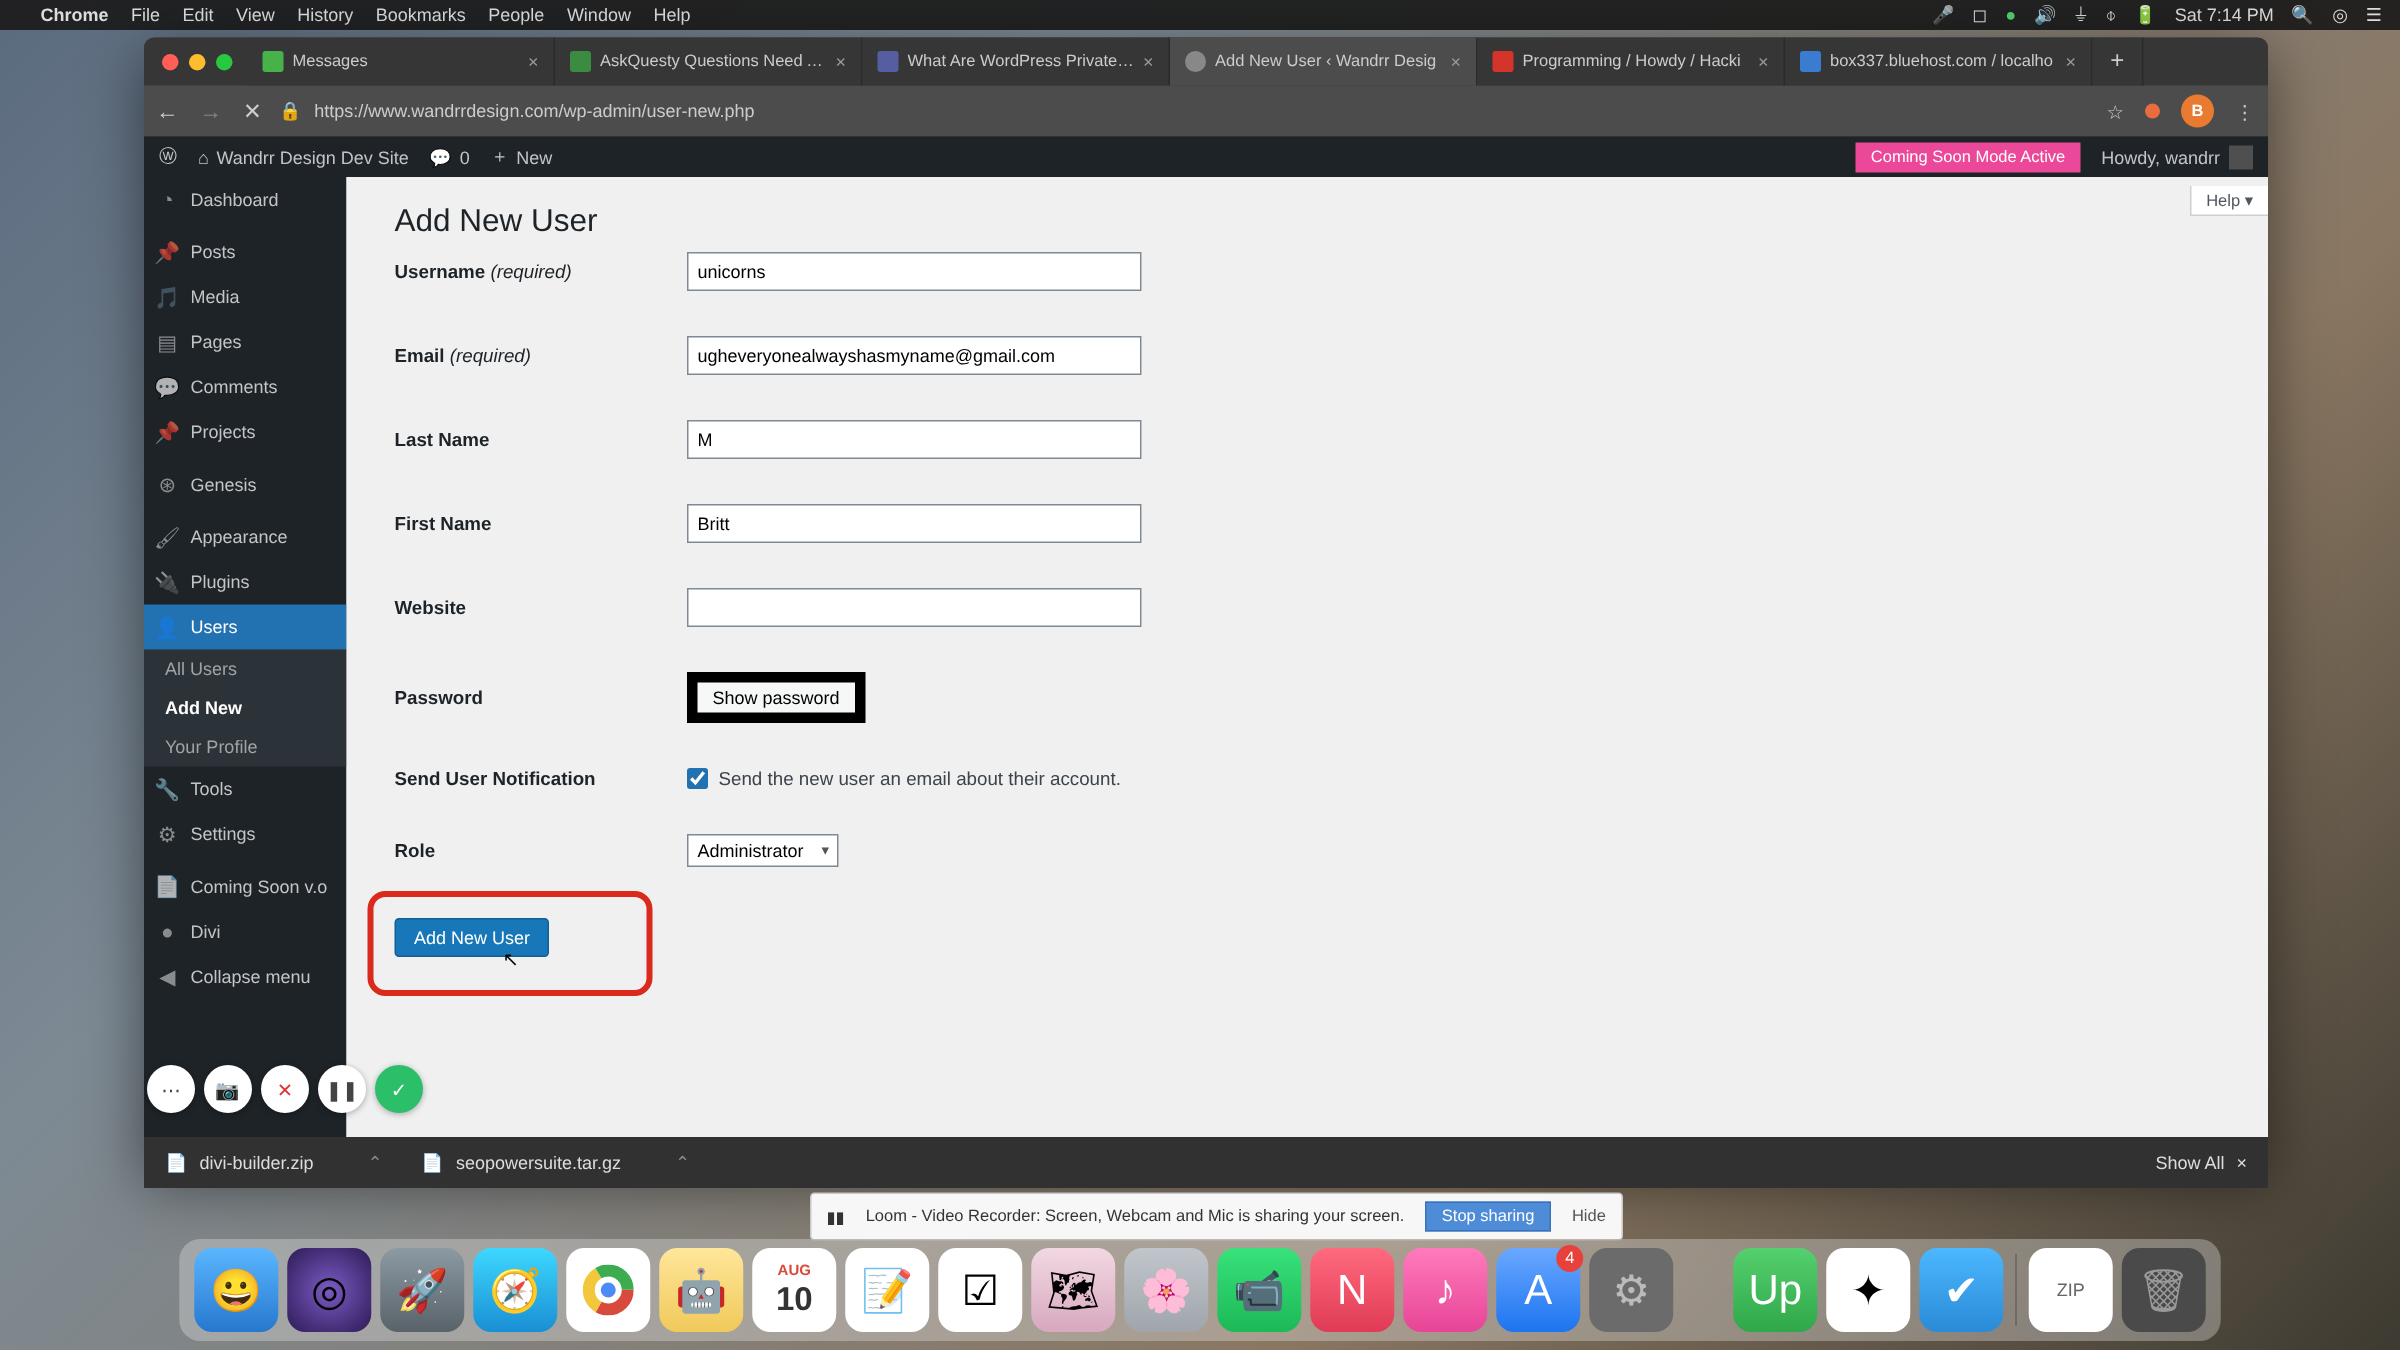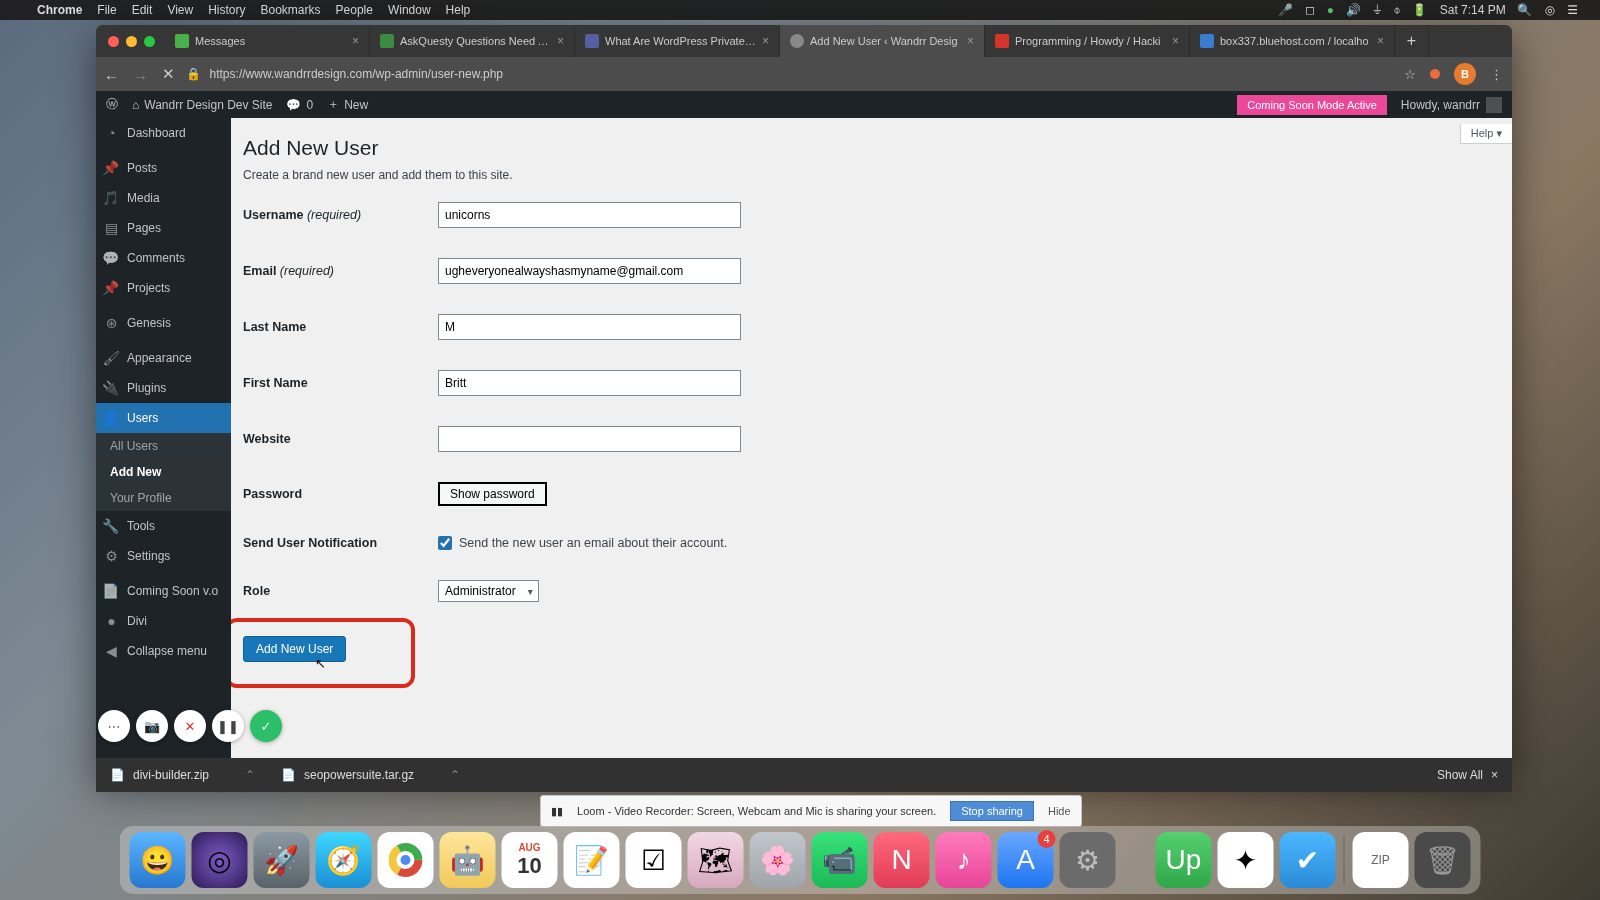--- a/index.html
+++ b/index.html
@@ -1,20 +1,20 @@
 <!DOCTYPE html>
 <html><head>
 <meta charset="utf-8">
 <style>
   *{box-sizing:border-box;margin:0;padding:0;font-family:-apple-system,BlinkMacSystemFont,"Segoe UI",Helvetica,Arial,sans-serif;}
   body{background:#2c2c2c;width:1600px;height:900px;overflow:hidden;position:relative;}
   
   .desktop{position:absolute;inset:0;background:linear-gradient(135deg,#5b6b7f 0%,#7d8a94 30%,#8a7762 70%,#3d3a31 100%);}
   
-  .mac-menu{position:absolute;top:0;left:0;right:0;height:20px;background:rgba(30,30,30,.95);display:flex;align-items:center;color:#ddd;font-size:12px;padding:0 22px;justify-content:space-between;}
+  .mac-menu{position:absolute;top:0;left:0;right:0;height:20px;background:rgba(30,30,30,.95);display:flex;align-items:center;color:#ddd;font-size:12px;padding:0 12px;justify-content:space-between;}
   .mac-menu .left,.mac-menu .right{display:flex;align-items:center;gap:15px;}
   .mac-menu .right{gap:12px;}
   .apple{font-size:13px;}
   .mac-menu b{font-weight:600;}
   .micon{display:inline-block;}
 
   
   .browser{position:absolute;left:96px;top:25px;width:1416px;height:755px;background:#3a3a3a;border-radius:7px 7px 0 0;box-shadow:0 10px 40px rgba(0,0,0,.5);display:flex;flex-direction:column;overflow:hidden;}
   .tab-bar{height:32px;background:#363636;display:flex;align-items:center;padding-left:8px;gap:0;}
   .traffic{display:flex;gap:7px;padding:0 10px 0 4px;align-items:center;}
@@ -48,31 +48,31 @@
   .wp-sidebar{width:135px;background:#1d2327;color:#c3c4c7;font-size:12px;display:flex;flex-direction:column;}
   .side-item{display:flex;align-items:center;gap:8px;padding:7px 8px;cursor:pointer;}
   .side-item.active{background:#2271b1;color:#fff;position:relative;}
   .side-item.active::after{content:"";position:absolute;right:-6px;top:50%;margin-top:-6px;border:6px solid transparent;border-right-color:#f0f0f1;}
   .side-item.sep{margin-top:5px;}
   .sub-menu{background:#2c3338;}
   .sub-item{padding:6px 10px 6px 14px;color:#9fa4a8;cursor:pointer;font-size:12px;}
   .sub-item.current{color:#fff;font-weight:600;}
   .side-icn{width:15px;display:inline-flex;justify-content:center;opacity:.65;font-size:14px;}
 
-  .wp-content{flex:1;padding:14px 12px;position:relative;background:#f0f0f1;overflow:auto;}
+  .wp-content{flex:1;padding:14px 32px;position:relative;background:#f0f0f1;overflow:auto;}
   .help-btn{position:absolute;right:0;top:6px;background:#fff;border:1px solid #ccd0d4;border-top:none;border-right:none;padding:3px 10px;font-size:11px;color:#50575e;cursor:pointer;}
   h1.page-title{font-size:21px;font-weight:400;color:#1d2327;margin:4px 0 8px;}
   .desc{font-size:12px;color:#3c434a;margin-bottom:20px;}
   .form-row{display:flex;align-items:center;margin-bottom:30px;}
   .form-row .lbl{width:195px;font-size:12.5px;font-weight:600;color:#1d2327;}
   .form-row .lbl .req{font-style:italic;font-weight:400;}
   .form-row input[type=text]{width:303px;height:26px;border:1px solid #7e8993;border-radius:0;padding:0 6px;font-size:12px;background:#fff;}
   .form-row .check-line{display:flex;align-items:center;gap:7px;font-size:12.5px;color:#3c434a;}
   .form-row input[type=checkbox]{width:14px;height:14px;accent-color:#2271b1;}
-  .show-pwd{padding:3px 10px;font-size:12px;background:#f6f7f7;border:2px solid #000000;cursor:pointer;}
+  .show-pwd{padding:3px 10px;font-size:12px;background:#f6f7f7;border:7px solid #000000;cursor:pointer;}
   .role-sel{padding:3px 22px 3px 6px;font-size:12px;border:1px solid #7e8993;background:#fff;position:relative;display:inline-flex;align-items:center;}
   .role-sel::after{content:"▾";position:absolute;right:5px;font-size:10px;color:#555;}
   .submit-btn{background:#1877b9;border:1px solid #135e93;color:#fff;padding:5px 12px;font-size:12px;border-radius:3px;cursor:pointer;}
   .red-highlight{position:absolute;border:4px solid #d92a1b;border-radius:12px;left:-18px;top:-18px;width:190px;height:70px;pointer-events:none;}
   .submit-wrap{position:relative;display:inline-block;margin-top:4px;}
   .cursor-img{position:absolute;left:72px;top:20px;font-size:13px;}
   .wp-footer{position:absolute;left:155px;right:20px;bottom:10px;display:flex;justify-content:space-between;font-size:11px;color:#555;}
   .wp-footer a{color:#2271b1;text-decoration:underline;}
 
   
@@ -304,21 +304,20 @@
         </div>
       <div class="side-item">
           <span class="side-icn">◀</span>
           <span>Collapse menu</span>
         </div>
     </div>
 
     <div class="wp-content">
       <div class="help-btn">Help ▾</div>
       <h1 class="page-title">Add New User</h1>
-      <div class="desc">Create a brand new user and add them to this site.</div>
 
       <div class="form-row">
         <div class="lbl"><span>Username </span><span class="req">(required)</span></div>
         <input type="text" value="unicorns" style="">
       </div>
       <div class="form-row">
         <div class="lbl"><span>Email </span><span class="req">(required)</span></div>
         <input type="text" value="ugheveryonealwayshasmyname@gmail.com" style="">
       </div>
       <div class="form-row">

